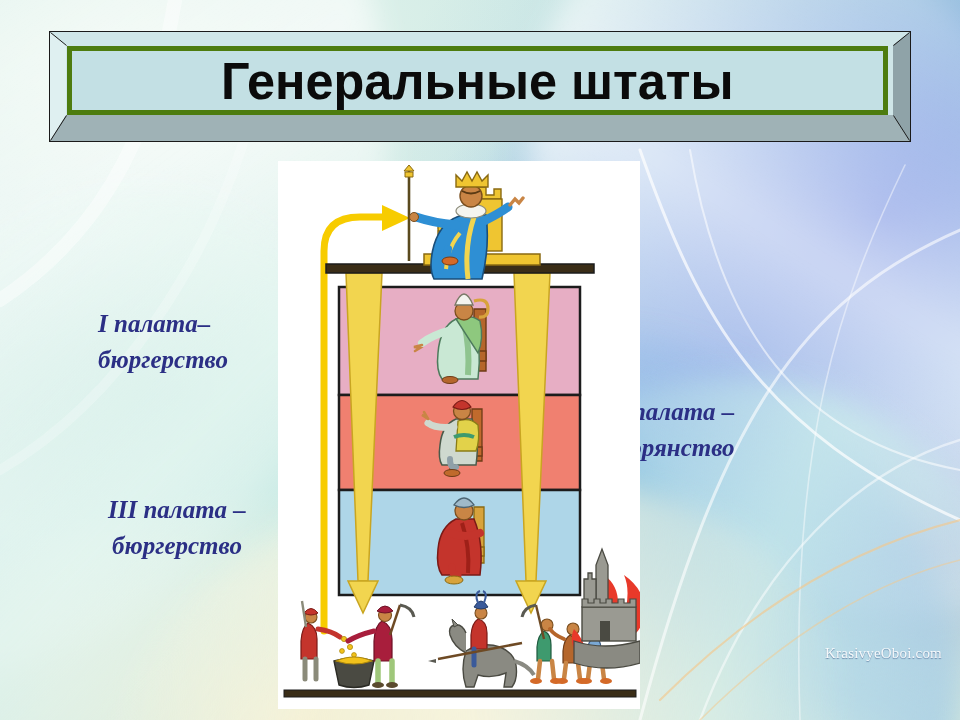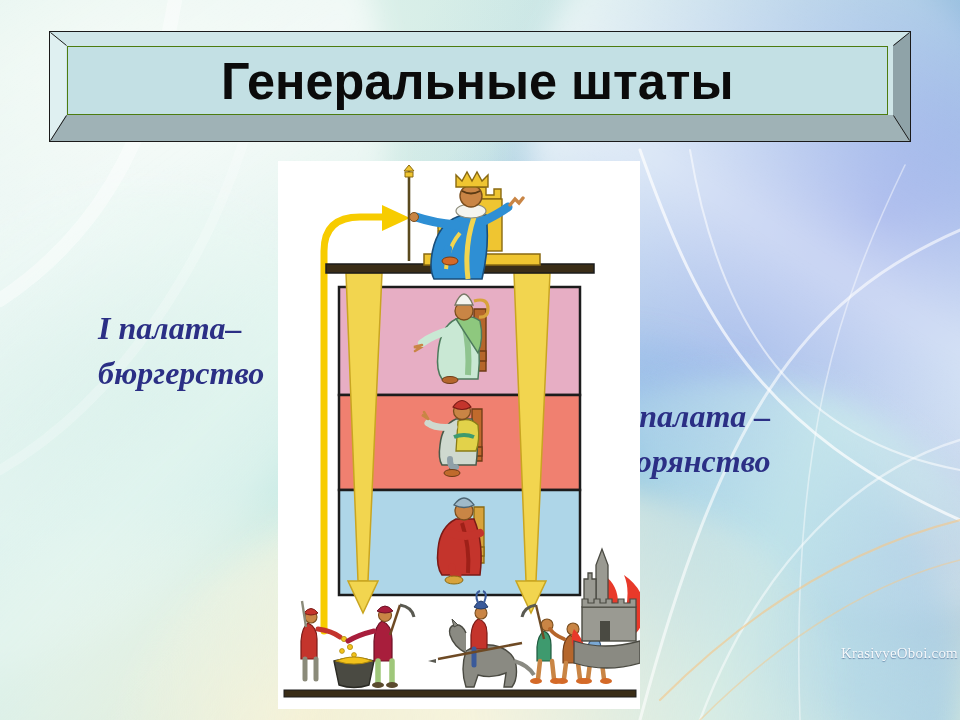--- a/index.html
+++ b/index.html
@@ -100,21 +100,21 @@
     left: 0; right: 0; bottom: 0;
     height: 22px;
     background: linear-gradient(to bottom, #9fb2b6, #b6c4c7);
   }
   #title-inner {
     position: absolute;
     left: 17px;
     top: 14px;
     right: 22px;
     bottom: 26px;
-    border: 1px solid #4d7c0f;
+    border: 5px solid #4d7c0f;
     background: #c3e0e4;
     display: flex;
     align-items: center;
     justify-content: center;
   }
   #title-text {
     font-family: "Liberation Sans", sans-serif;
     font-weight: 700;
     font-size: 52px;
     color: #0b0b0b;
@@ -124,21 +124,21 @@
     transform: scaleX(0.97);
   }
 
   
   .estate-label {
     position: absolute;
     color: #2b2f85;
     font-family: "Liberation Serif", serif;
     font-style: italic;
     font-weight: 700;
-    font-size: 32px;
+    font-size: 25px;
     line-height: 1.42;
     white-space: nowrap;
   }
   #label-first  { left: 98px;  top: 306px; }
   #label-second { left: 606px; top: 394px; text-align: center; }
   #label-third  { left: 108px; top: 492px; }
   .estate-label .l2 { display: block; }
   #label-first  .l2 { text-align: left; }
   #label-second .l2 { text-align: center; }
   #label-third  .l2 { text-align: center; }
@@ -150,21 +150,21 @@
     top: 161px;
     width: 362px;
     height: 548px;
     background: #ffffff;
   }
   #illustration svg { display: block; }
 
   
   #watermark {
     position: absolute;
-    right: 2px;
+    right: 18px;
     bottom: 58px;
     font-family: "Liberation Serif", serif;
     font-size: 15px;
     color: rgba(255,255,255,0.92);
     text-shadow: 0 1px 1px rgba(40,70,120,0.55);
     letter-spacing: 0.2px;
   }
 </style>
 </head>
 <body>
@@ -223,20 +223,24 @@
   <div class="estate-label" id="label-first">
     <span class="l1">I палата–</span>
     <span class="l2">бюргерство</span>
   </div>
 
   <div class="estate-label" id="label-second">
     <span class="l1">II палата –</span>
     <span class="l2">дворянство</span>
   </div>
 
+  <div class="estate-label" id="label-third">
+    <span class="l1">III палата –</span>
+    <span class="l2">бюргерство</span>
+  </div>
 
   <div id="illustration">
     <svg width="362" height="548" viewBox="0 0 362 548">
 
       <g stroke="#f7cc00" stroke-width="7" fill="none" stroke-linecap="round">
         <path d="M46 470 L46 90 Q46 56 82 56 L110 56"></path>
       </g>
       <polygon points="104,44 132,57 104,70" fill="#f7cc00"></polygon>
 
       <g>

